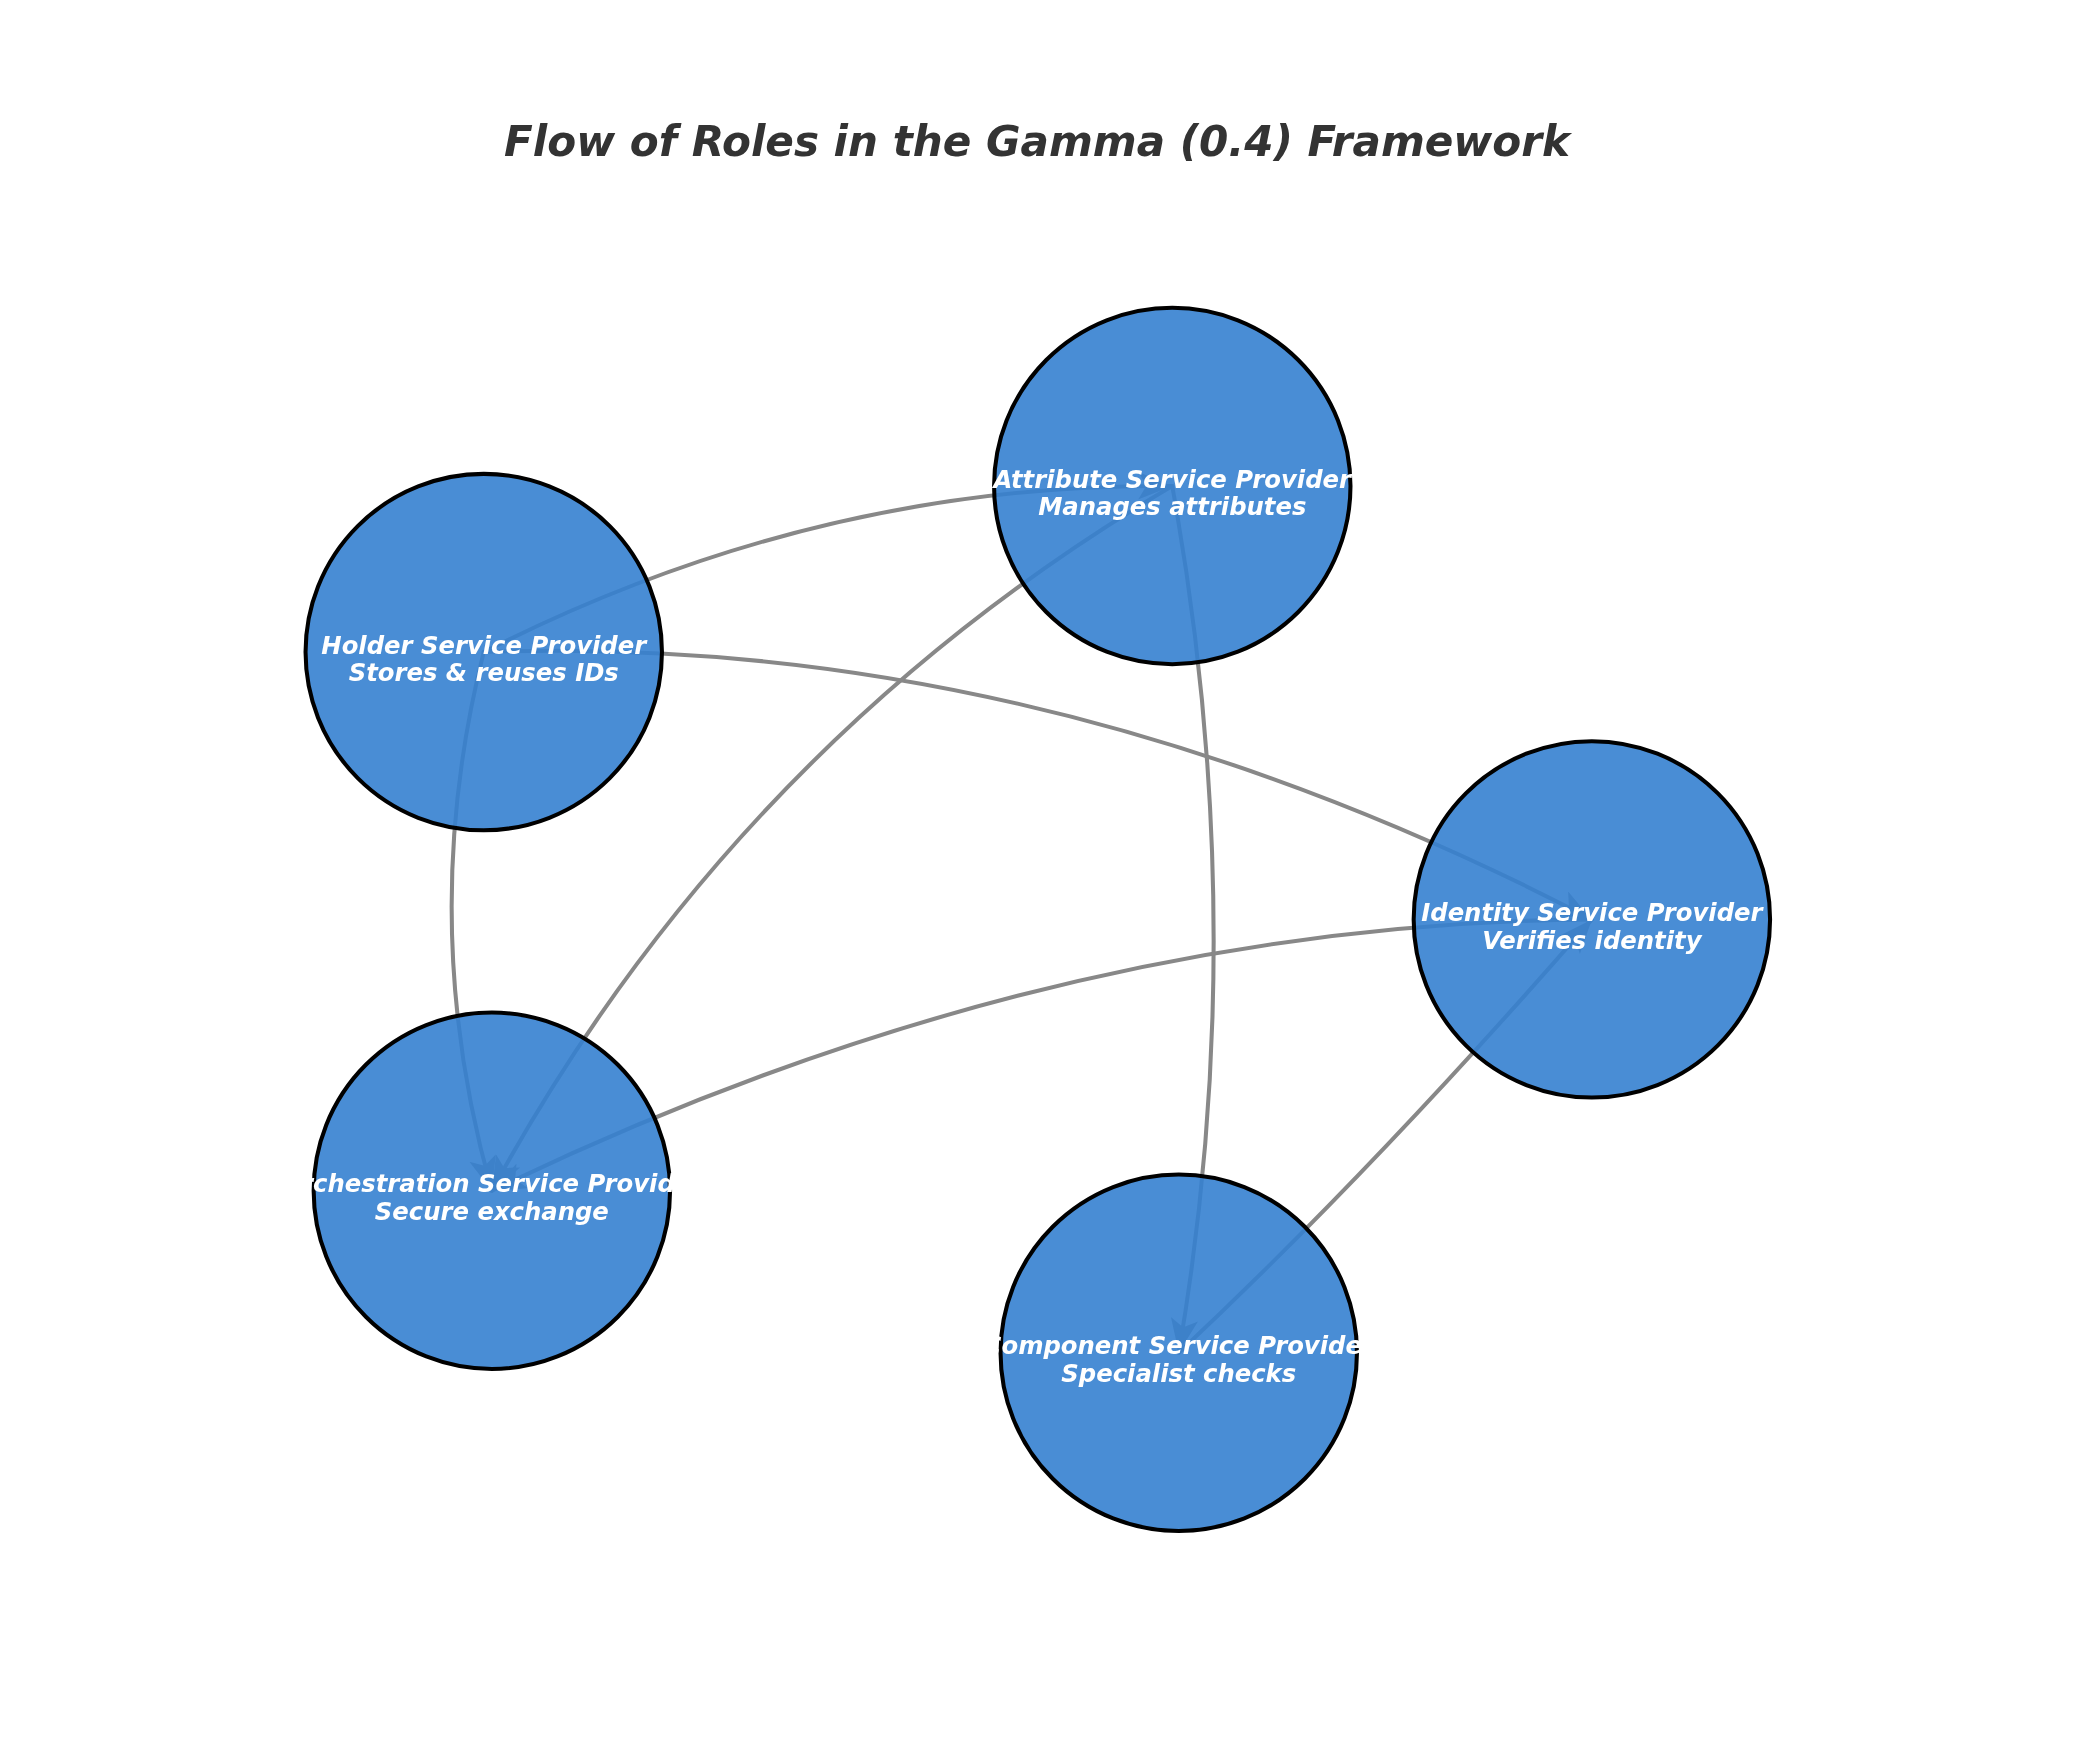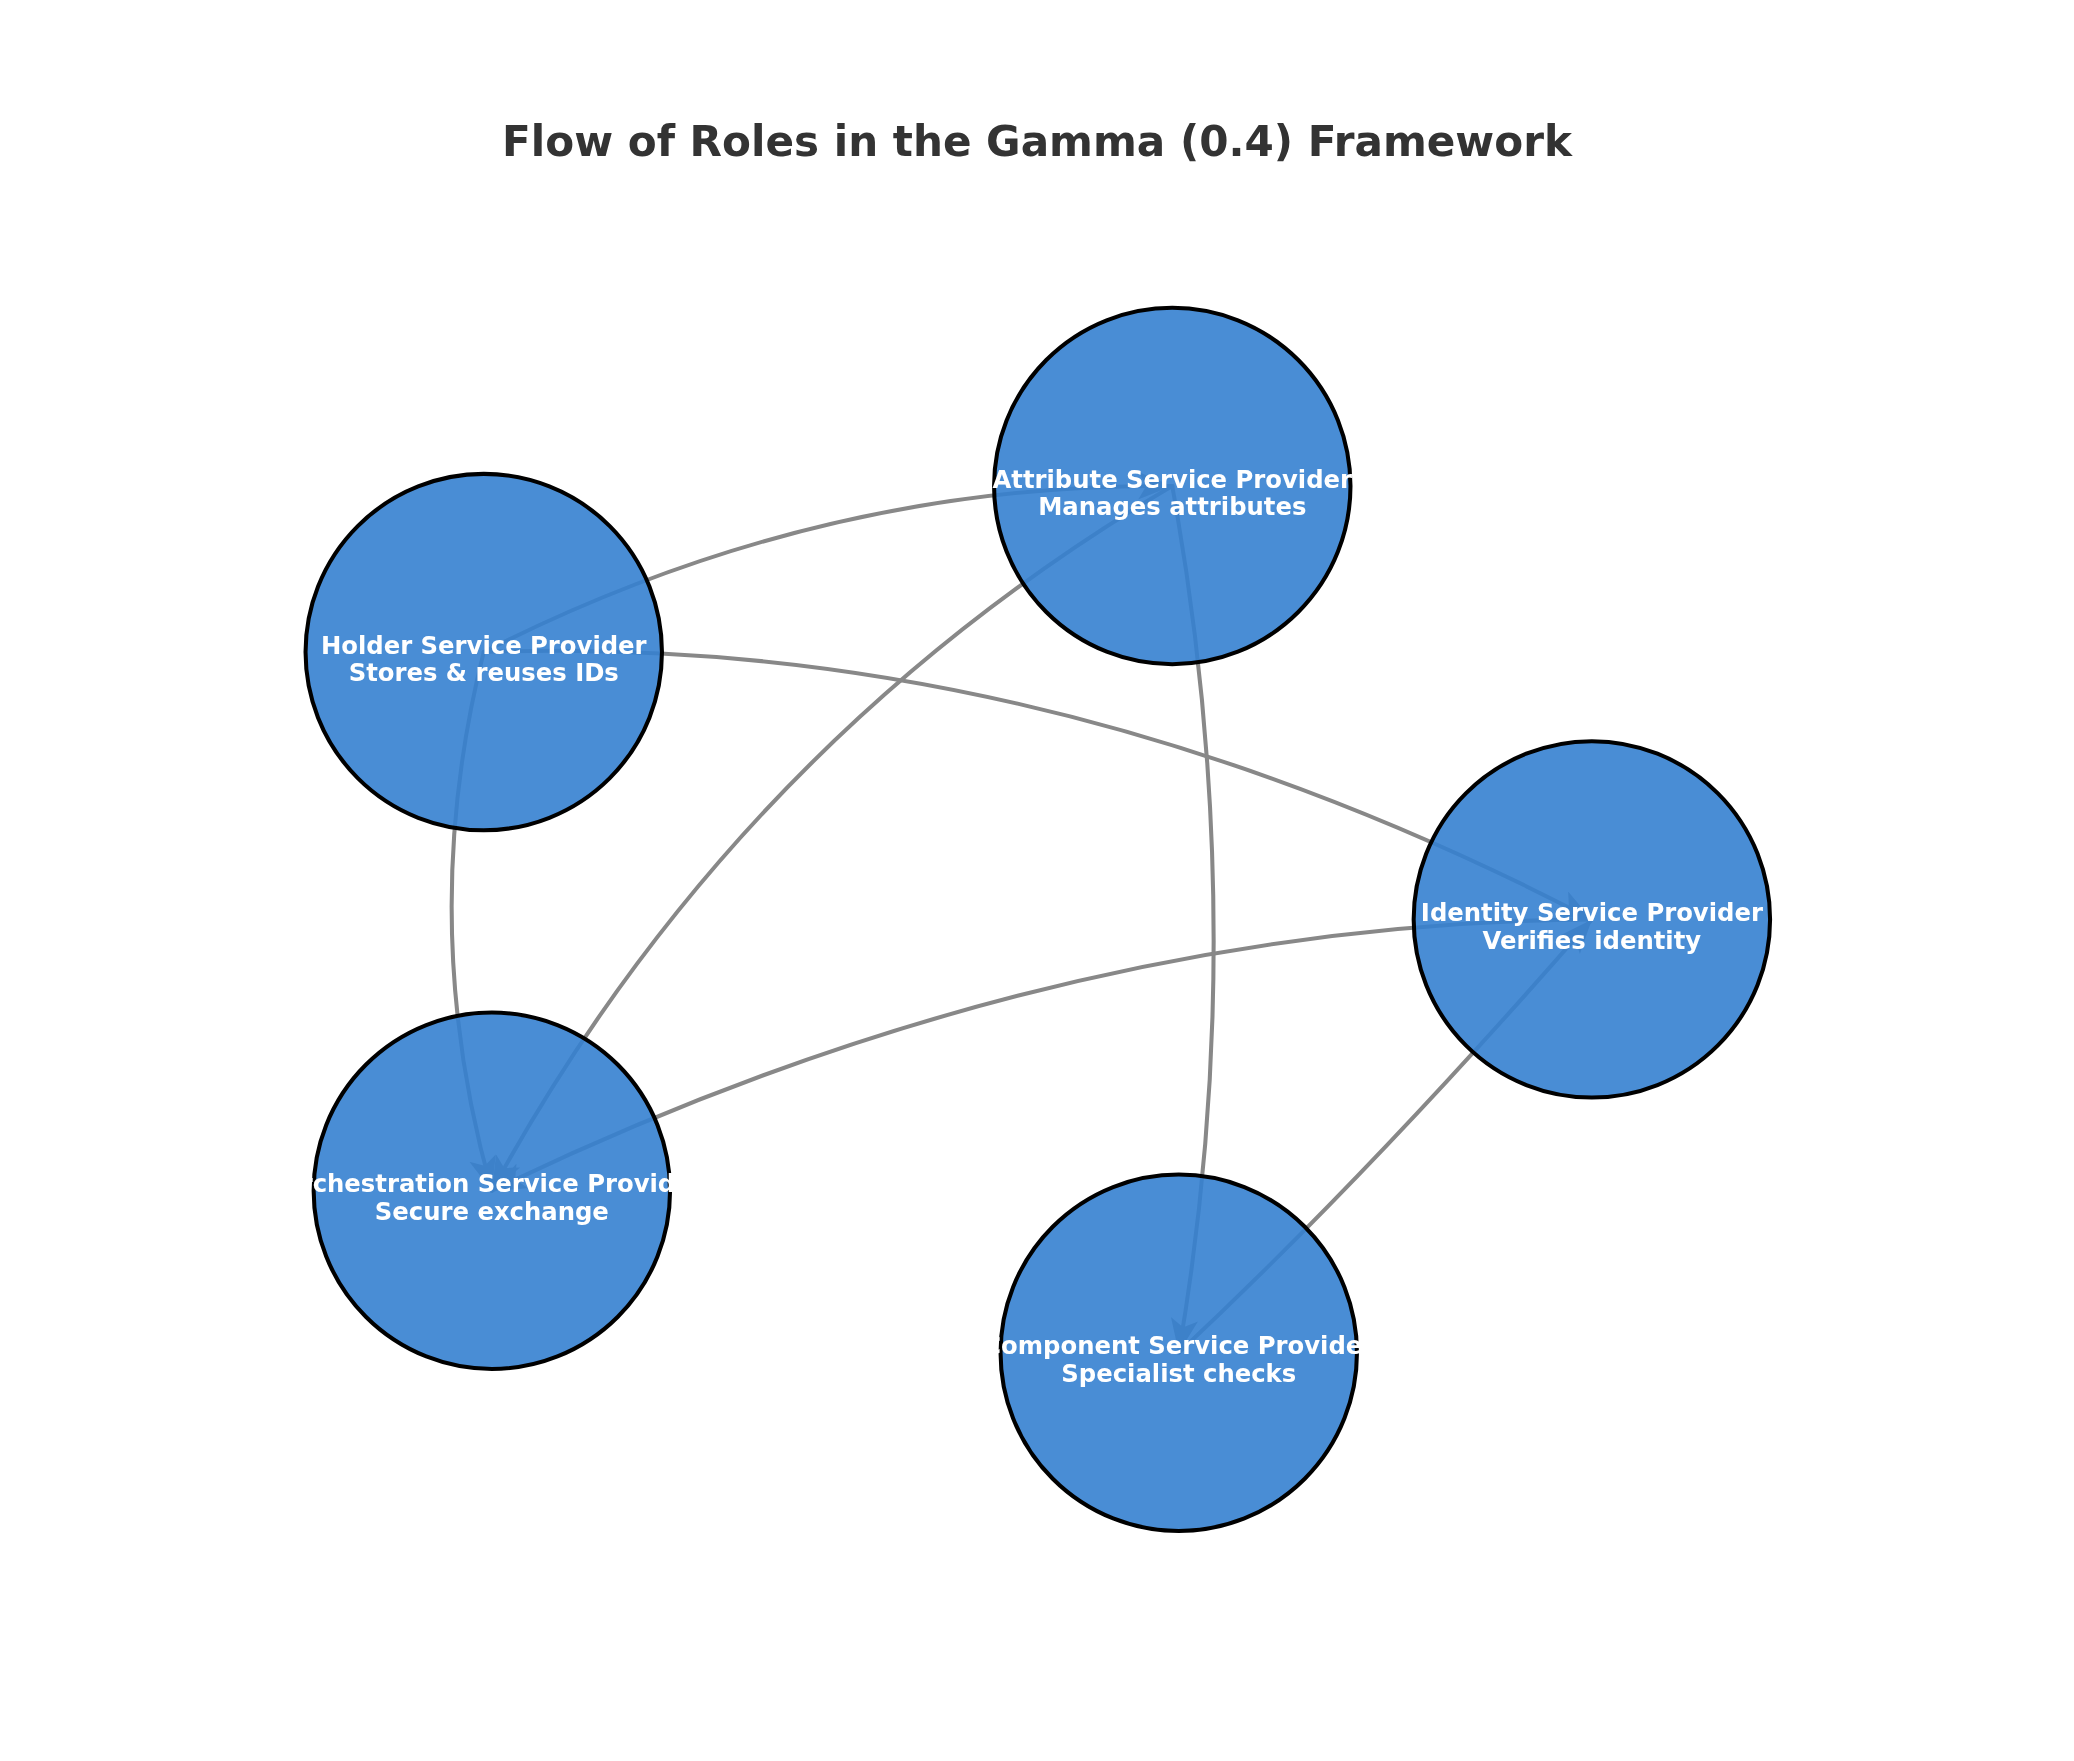--- a/index.html
+++ b/index.html
@@ -4,20 +4,21 @@
 <style>
   html, body {
     margin: 0;
     padding: 0;
     background: #ffffff;
   }
   .canvas-wrap {
     width: 2074px;
     height: 1761px;
     background: #ffffff;
+    font-style: italic;
   }
   svg { display: block; }
   .diagram-title {
     font-family: "DejaVu Sans", sans-serif;
     font-size: 52px;
     font-weight: bold;
     fill: #333333;
     text-anchor: middle;
   }
   .edge {

